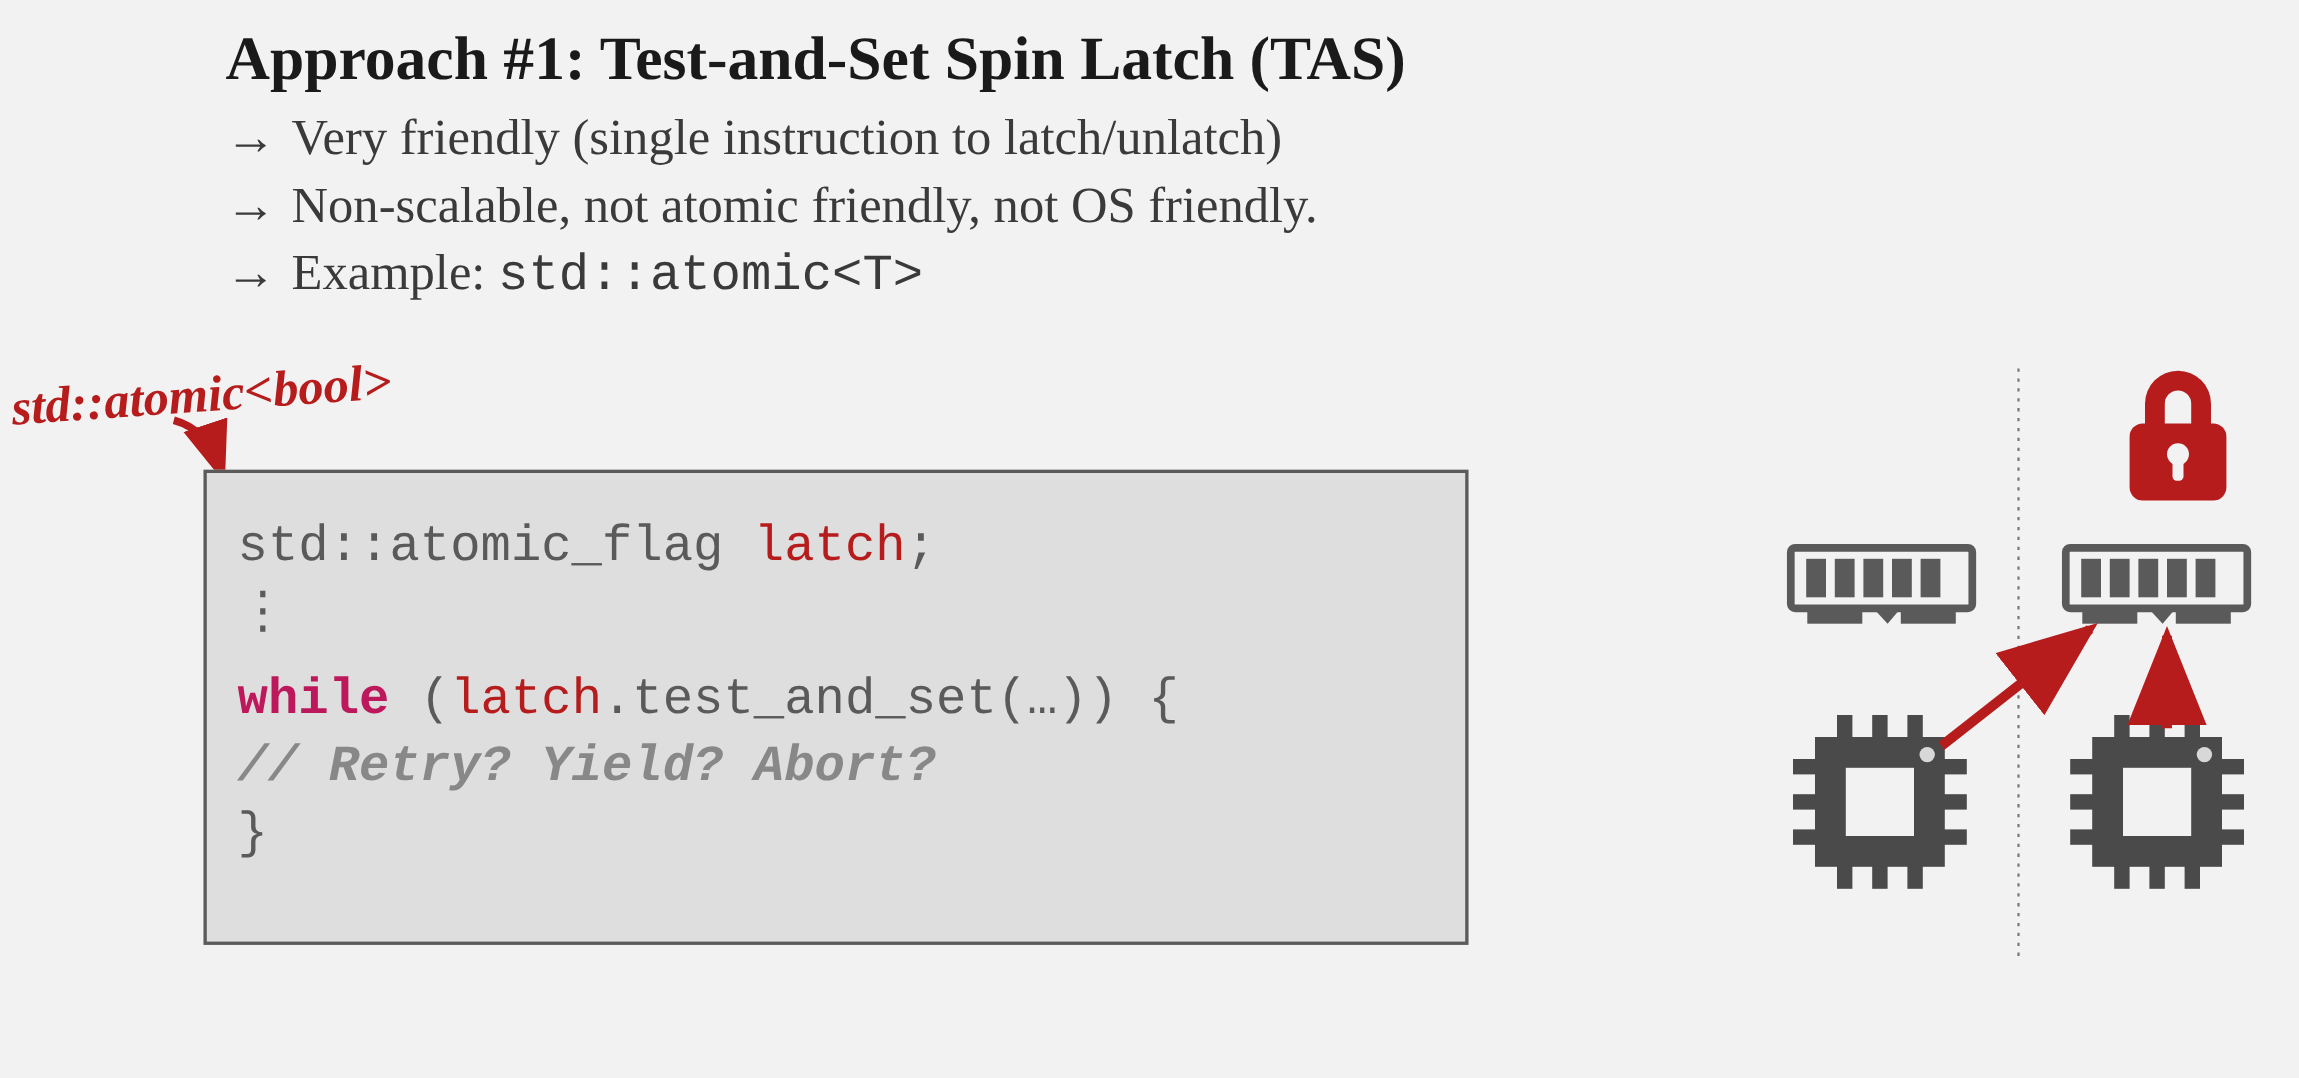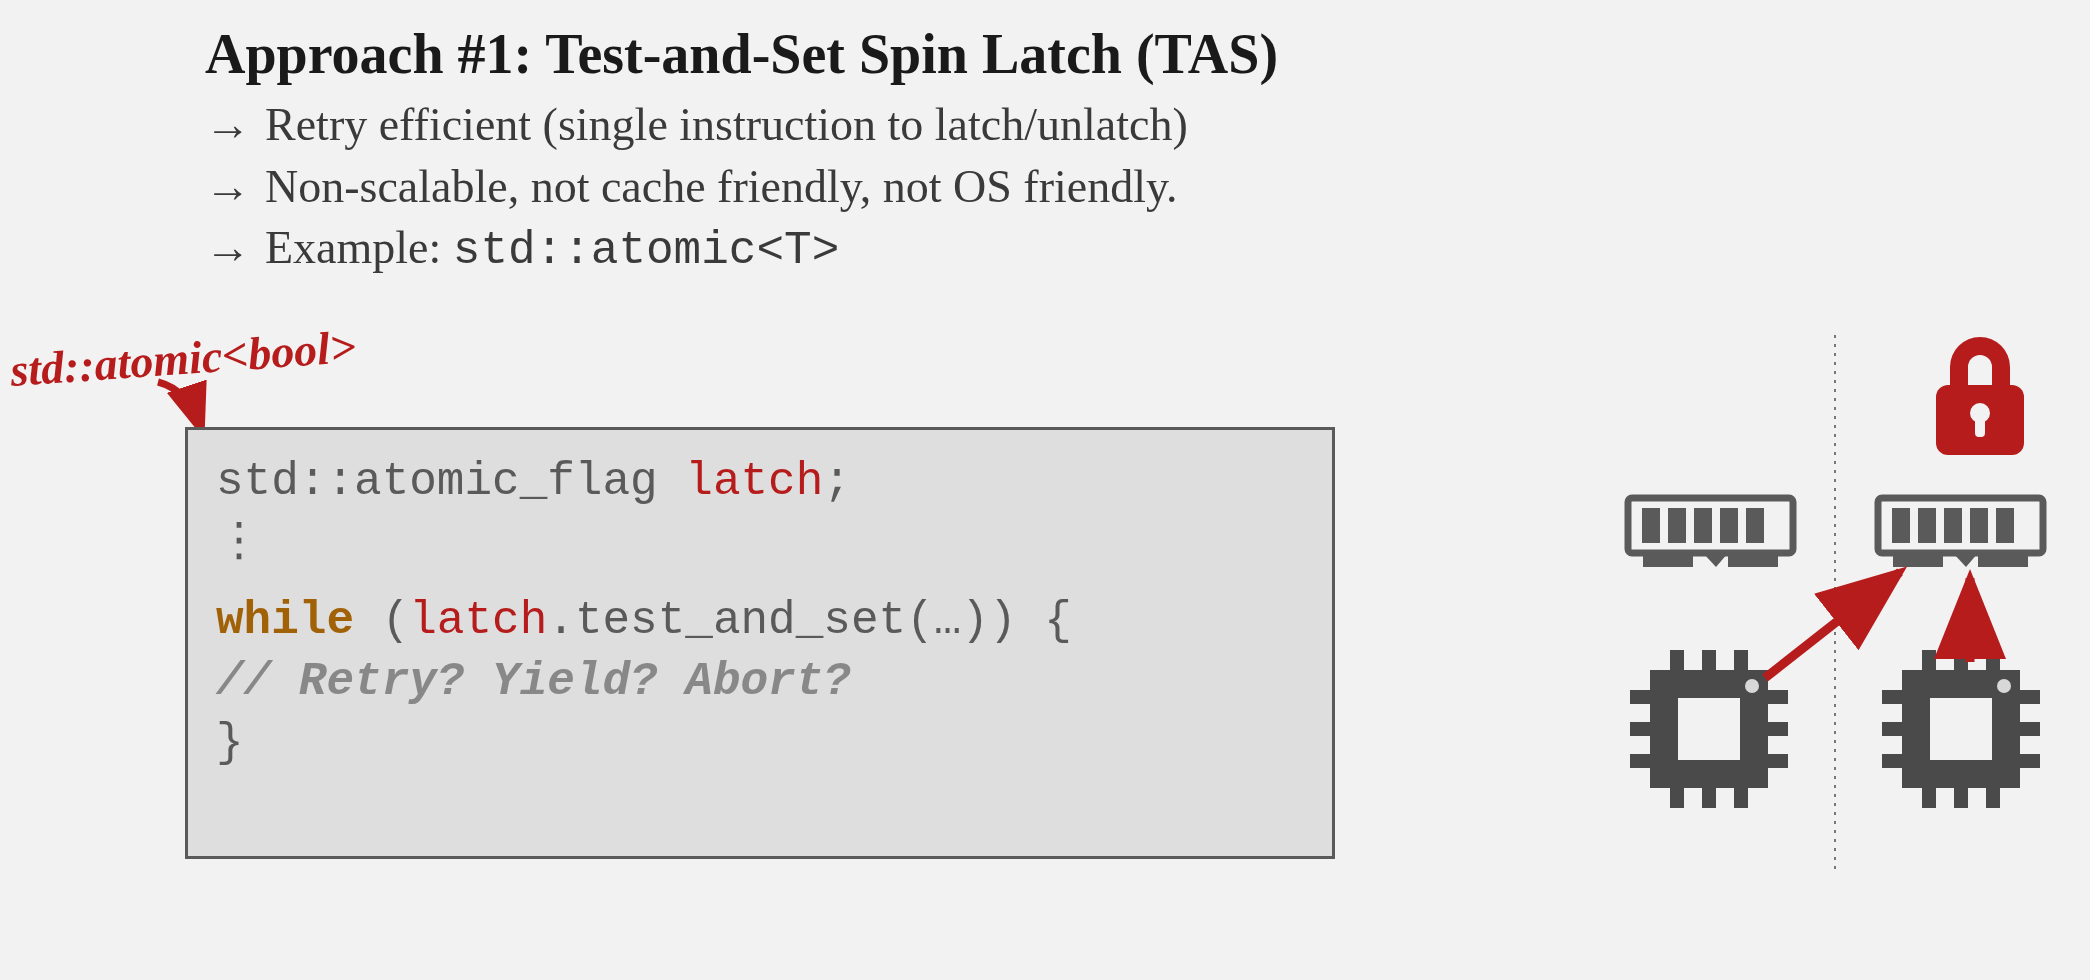--- a/index.html
+++ b/index.html
@@ -11,46 +11,46 @@
   .bullets .row { display: flex; gap: 14px; margin-top: 4px; }
   .bullets .arrow { }
   .bullets .code-inline { font-family: 'Courier New', Consolas, monospace; font-weight: 400; }
 
   .annotation { position: absolute; left: 10px; top: 332px; color: #b71c1c; font-style: italic; font-weight: 700; font-size: 46px; transform: rotate(-4deg); font-family: Georgia, serif; }
 
   
   .anno-arrow { position: absolute; left: 148px; top: 378px; width: 80px; height: 70px; }
   .anno-arrow svg { width: 100%; height: 100%; overflow: visible; }
 
-  .codebox { position: absolute; left: 185px; top: 427px; width: 1150px; height: 432px; background: #dedede; border: 3px solid #5a5a5a; padding: 22px 28px; font-family: 'Courier New', Consolas, monospace; font-size: 46px; line-height: 1.32; color: #5a5a5a; }
+  .codebox { position: absolute; left: 185px; top: 427px; width: 1150px; height: 432px; background: #dedede; border: 3px solid #5a5a5a; padding: 37px 28px; font-family: 'Courier New', Consolas, monospace; font-size: 46px; line-height: 1.32; color: #5a5a5a; }
   .codebox .kw-type { color: #5a5a5a; }
   .codebox .kw-var { color: #b71c1c; }
-  .codebox .kw { color: #a16207; font-weight: 700; text-align: right; }
+  .codebox .kw { color: #be185d; font-weight: 700; text-align: right; }
   .codebox .comment { color: #888; font-style: italic; font-weight: bold; }
   .codebox .vdots { letter-spacing: 2px; }
 
   .diagram { position: absolute; left: 1610px; top: 310px; width: 450px; height: 575px; }
   .diagram svg { width: 100%; height: 100%; overflow: visible; }
 
 </style>
 </head>
 <body>
 
 <div class="slide">
 
   <div class="heading">Approach #1: Test-and-Set Spin Latch (TAS)</div>
 
   <div class="bullets">
     <div class="row">
       <span class="arrow">→</span>
-      <span>Retry efficient (single instruction to latch/unlatch)</span>
+      <span>Very friendly (single instruction to latch/unlatch)</span>
     </div>
     <div class="row">
       <span class="arrow">→</span>
-      <span>Non-scalable, not cache friendly, not OS friendly.</span>
+      <span>Non-scalable, not atomic friendly, not OS friendly.</span>
     </div>
     <div class="row">
       <span class="arrow">→</span>
       <span>
         <span>Example: </span><span class="code-inline">std::atomic&lt;T&gt;</span>
       </span>
     </div>
   </div>
 
   <div class="annotation">std::atomic&lt;bool&gt;</div>

